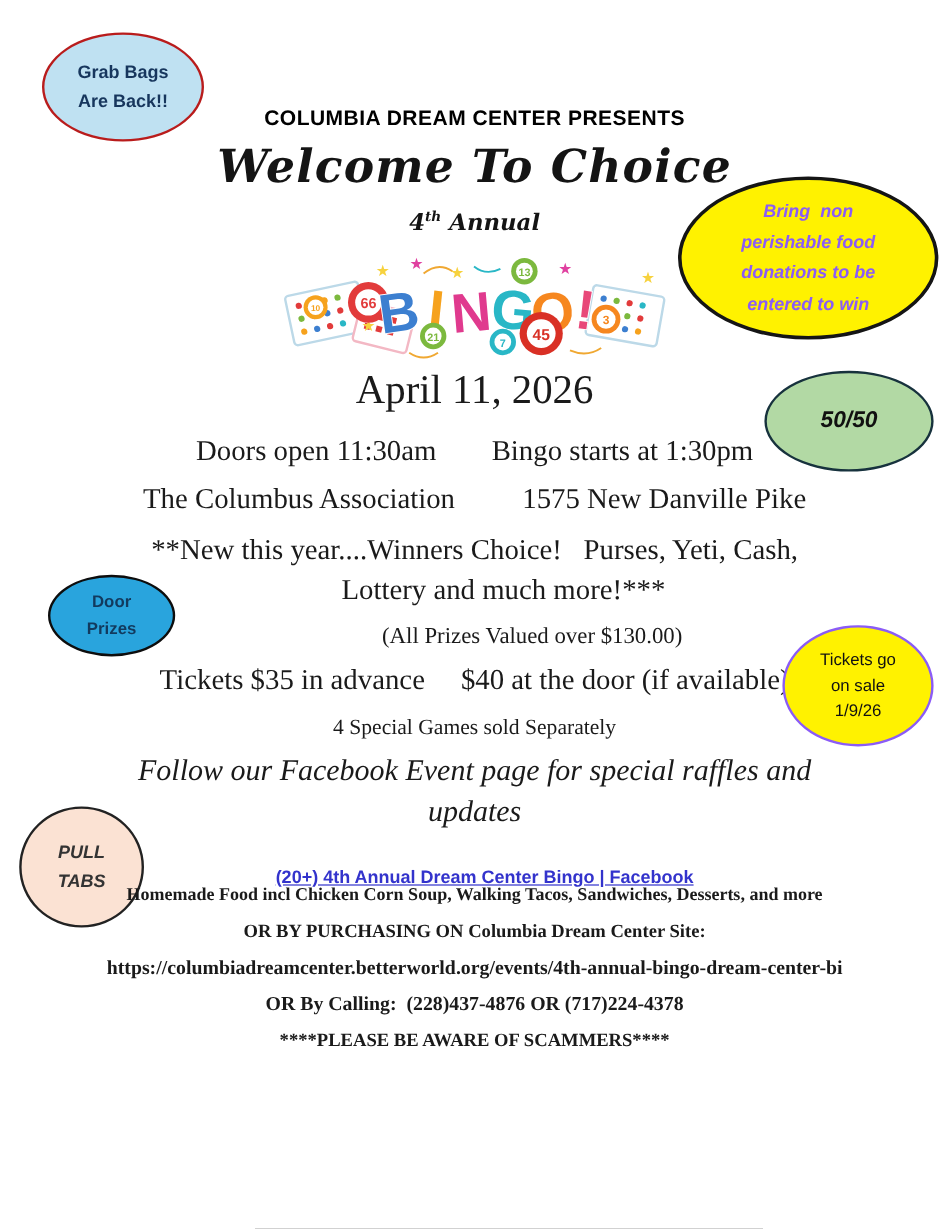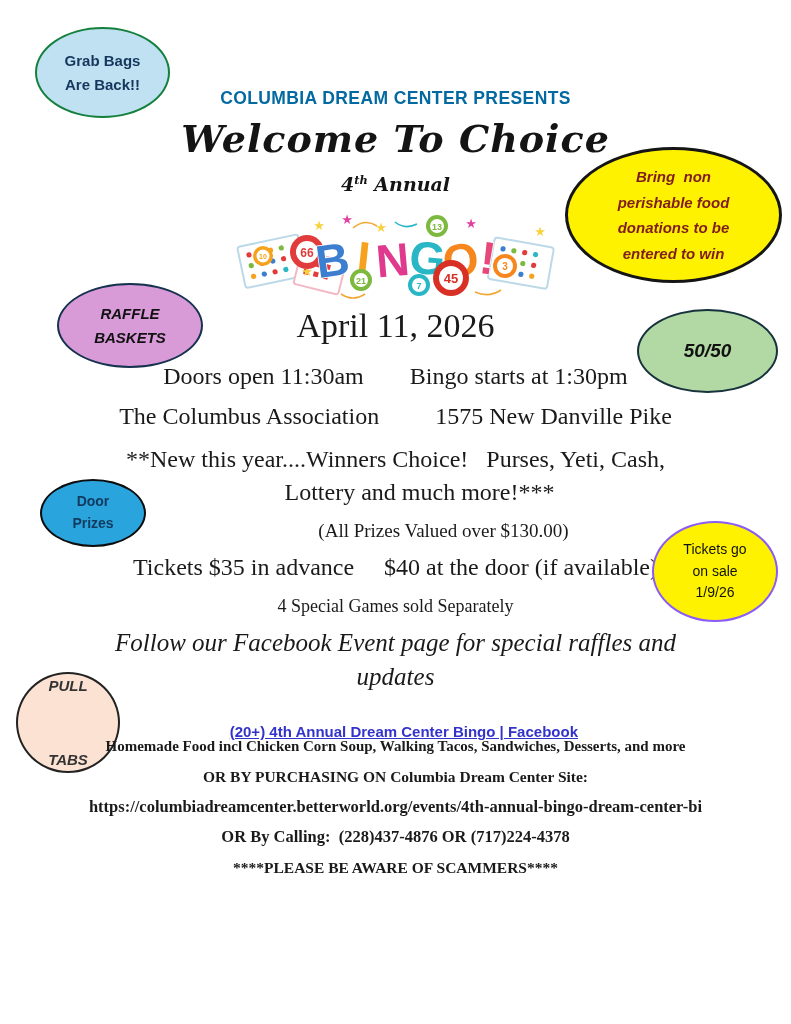--- a/index.html
+++ b/index.html
@@ -22,28 +22,28 @@
     line-height:1.55;
   }
   .row{
     position:absolute;left:0;width:791px;
     text-align:center;white-space:pre;
   }
   .flexrow{
     position:absolute;left:0;width:791px;
     display:flex;justify-content:center;
   }
-  .b-grab   {border:2px solid #15803d;font-weight:bold;font-size:15px;color:#17365d;}
-  .b-food   {border:3px solid #151515;font-weight:bold;font-style:italic;font-size:15px;color:#7f1d1d;line-height:1.7;}
+  .b-grab   {border:2px solid #b91c1c;font-weight:bold;font-size:15px;color:#17365d;}
+  .b-food   {border:3px solid #151515;font-weight:bold;font-style:italic;font-size:15px;color:#8b5cf6;line-height:1.7;}
   .b-raffle {border:2px solid #16324f;font-weight:bold;font-style:italic;font-size:15px;color:#111;}
   .b-fifty  {border:2px solid #17323d;font-weight:bold;font-style:italic;font-size:19px;color:#111;}
   .b-door   {border:2px solid #0d0d0d;font-weight:bold;font-size:14px;color:#123a5e;}
   .b-sale   {border:2px solid #8b5cf6;font-size:14px;color:#111;font-weight:500;}
   .b-pull   {border:2px solid #222;font-weight:bold;font-style:italic;font-size:15px;color:#333;}
-  .t-presents{top:88px;font-family:"Liberation Sans",sans-serif;font-weight:bold;font-size:17.5px;letter-spacing:.4px;color:#0369a1;}
+  .t-presents{top:88px;font-family:"Liberation Sans",sans-serif;font-weight:bold;font-size:17.5px;letter-spacing:.4px;color:#000000;}
   .t-script {top:116px;font-family:"DejaVu Serif",serif;font-style:italic;font-weight:600;font-size:38px;letter-spacing:1px;color:#141414;}
   .t-annual {top:173px;font-family:"DejaVu Serif",serif;font-style:italic;font-weight:bold;font-size:19px;color:#141414;}
   .t-date   {top:307px;font-size:34px;}
   .t-24     {font-size:24px;}
   .t-doors  {top:363px;gap:46px;}
   .t-venue  {top:403px;gap:56px;}
   .t-new1   {top:446px;}
   .t-new2   {top:479px;padding-left:24px;}
   .t-prizeval{top:520px;font-size:19px;padding-left:48px;}
   .t-tickets{top:554px;gap:30px;}
@@ -178,24 +178,20 @@
     </g>
   </svg>
 
   <div class="ellipse b-food" style="left: 565px; top: 147px; width: 217px; height: 136px; background-color: rgb(255, 242, 0);">
     <span style="white-space:pre;">Bring  non</span>
     <span>perishable food</span>
     <span>donations to be</span>
     <span>entered to win</span>
   </div>
 
-  <div class="ellipse b-raffle" style="left: 57px; top: 283px; width: 146px; height: 85px; background-color: rgb(216, 155, 216);">
-    <span>RAFFLE</span>
-    <span>BASKETS</span>
-  </div>
 
   <div class="row t-date">April 11, 2026</div>
 
   <div class="ellipse b-fifty" style="left: 637px; top: 309px; width: 141px; height: 84px; background-color: rgb(178, 217, 164);">
     <span>50/50</span>
   </div>
 
   <div class="flexrow t-doors t-24">
     <span>Doors open 11:30am</span>
     <span>Bingo starts at 1:30pm</span>
@@ -225,21 +221,21 @@
     <span>Tickets go</span>
     <span>on sale</span>
     <span>1/9/26</span>
   </div>
 
   <div class="row t-special">4 Special Games sold Separately</div>
 
   <div class="row t-follow t-follow1">Follow our Facebook Event page for special raffles and</div>
   <div class="row t-follow t-follow2">updates</div>
 
-  <div class="ellipse b-pull" style="left: 16px; top: 672px; width: 104px; height: 101px; background-color: rgb(251, 226, 211); justify-content: space-between;">
+  <div class="ellipse b-pull" style="left: 16px; top: 672px; width: 104px; height: 101px; background-color: rgb(251, 226, 211);">
     <span>PULL</span>
     <span>TABS</span>
   </div>
 
   <div class="row t-link">
     <a style="color: rgb(51, 51, 204);">(20+) 4th Annual Dream Center Bingo | Facebook</a>
   </div>
 
   <div class="row t-home">Homemade Food incl Chicken Corn Soup, Walking Tacos, Sandwiches, Desserts, and more</div>
 

